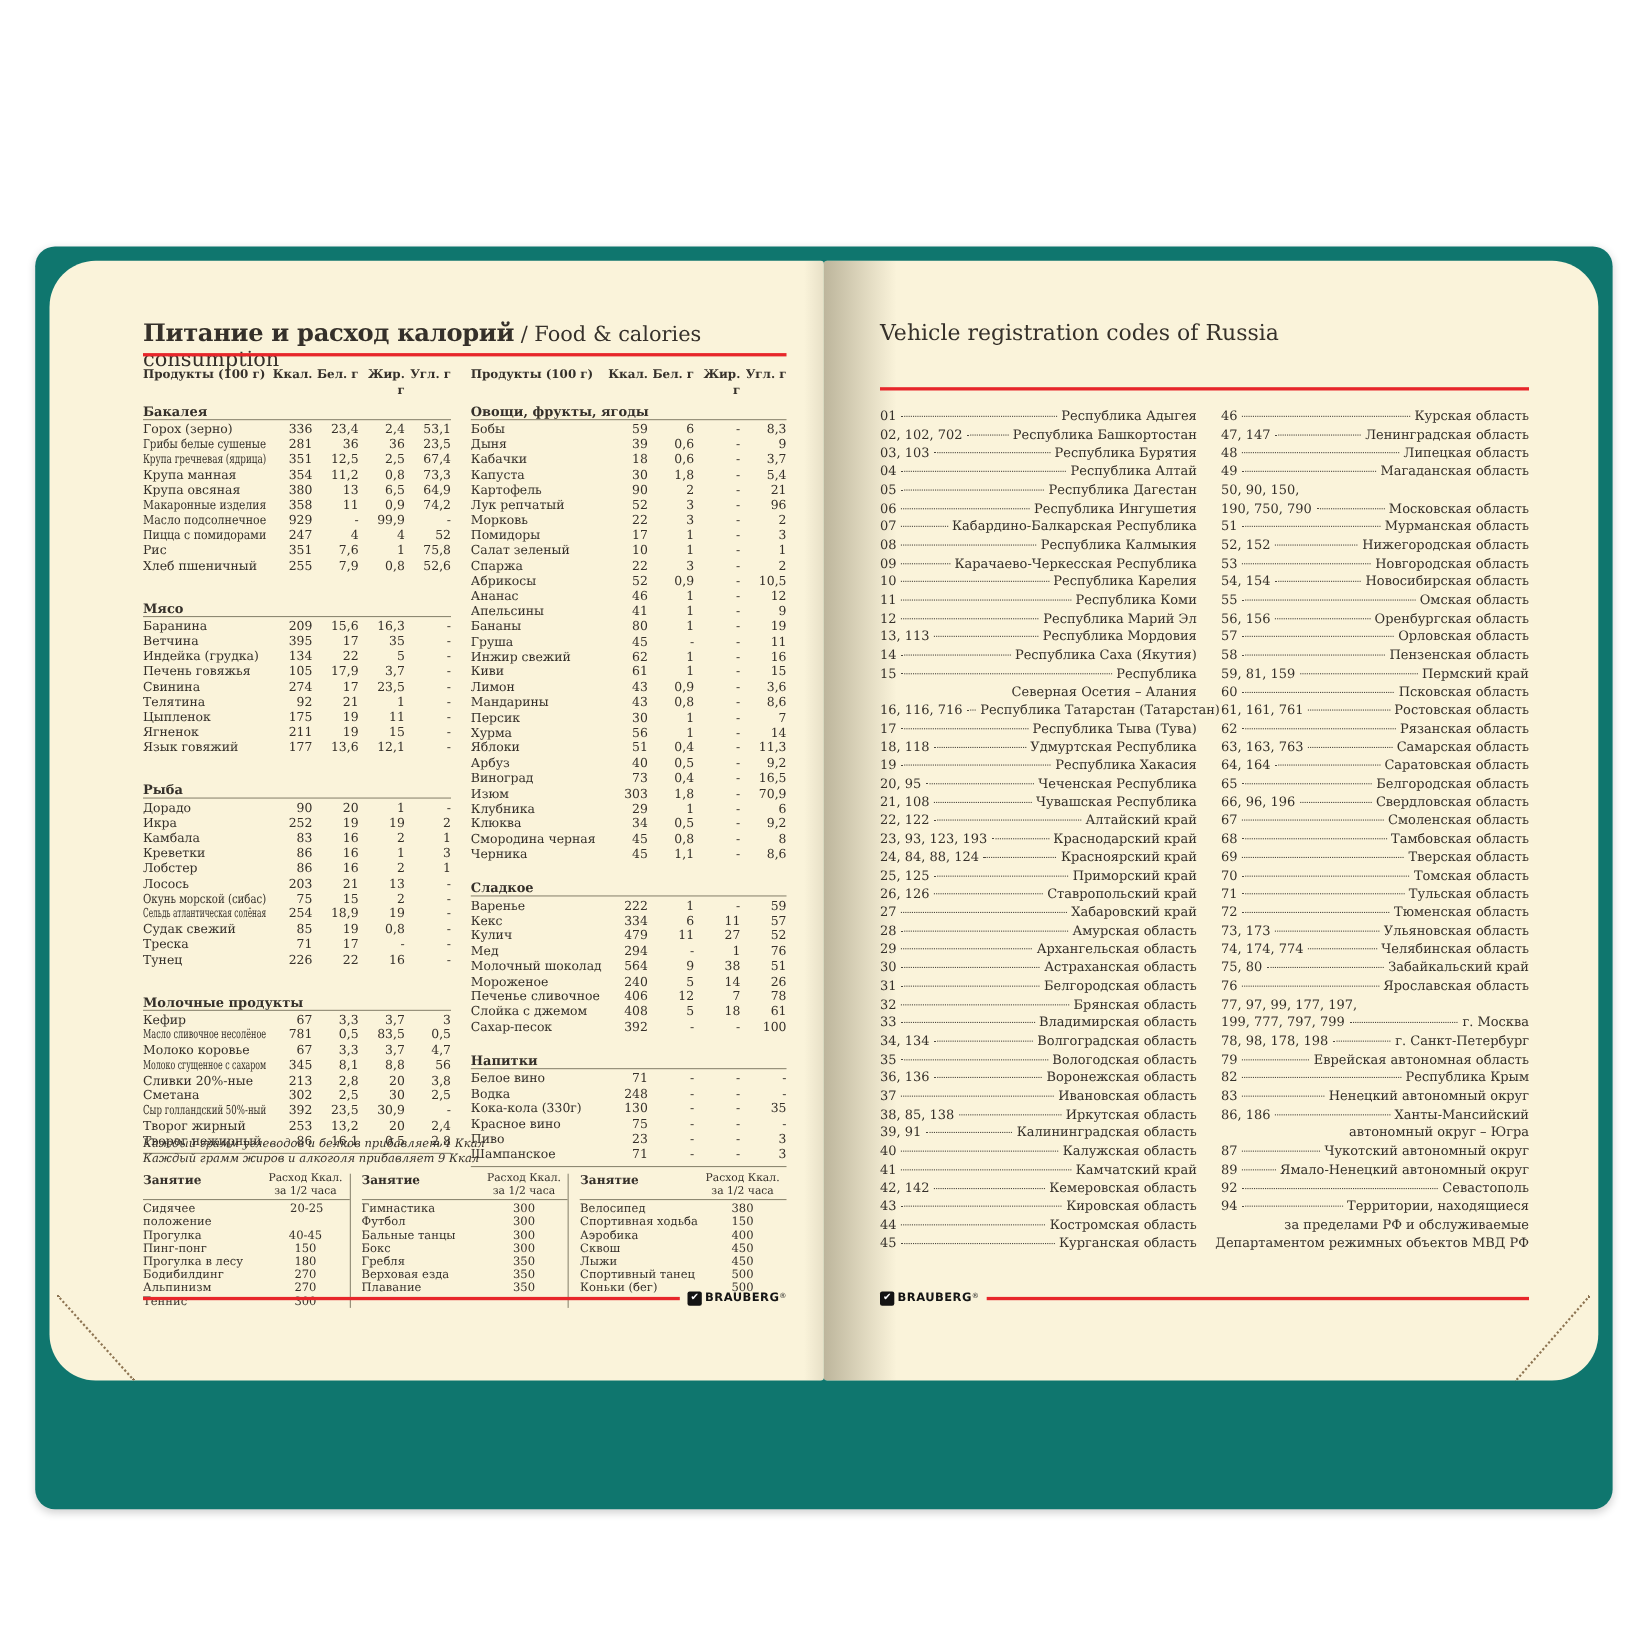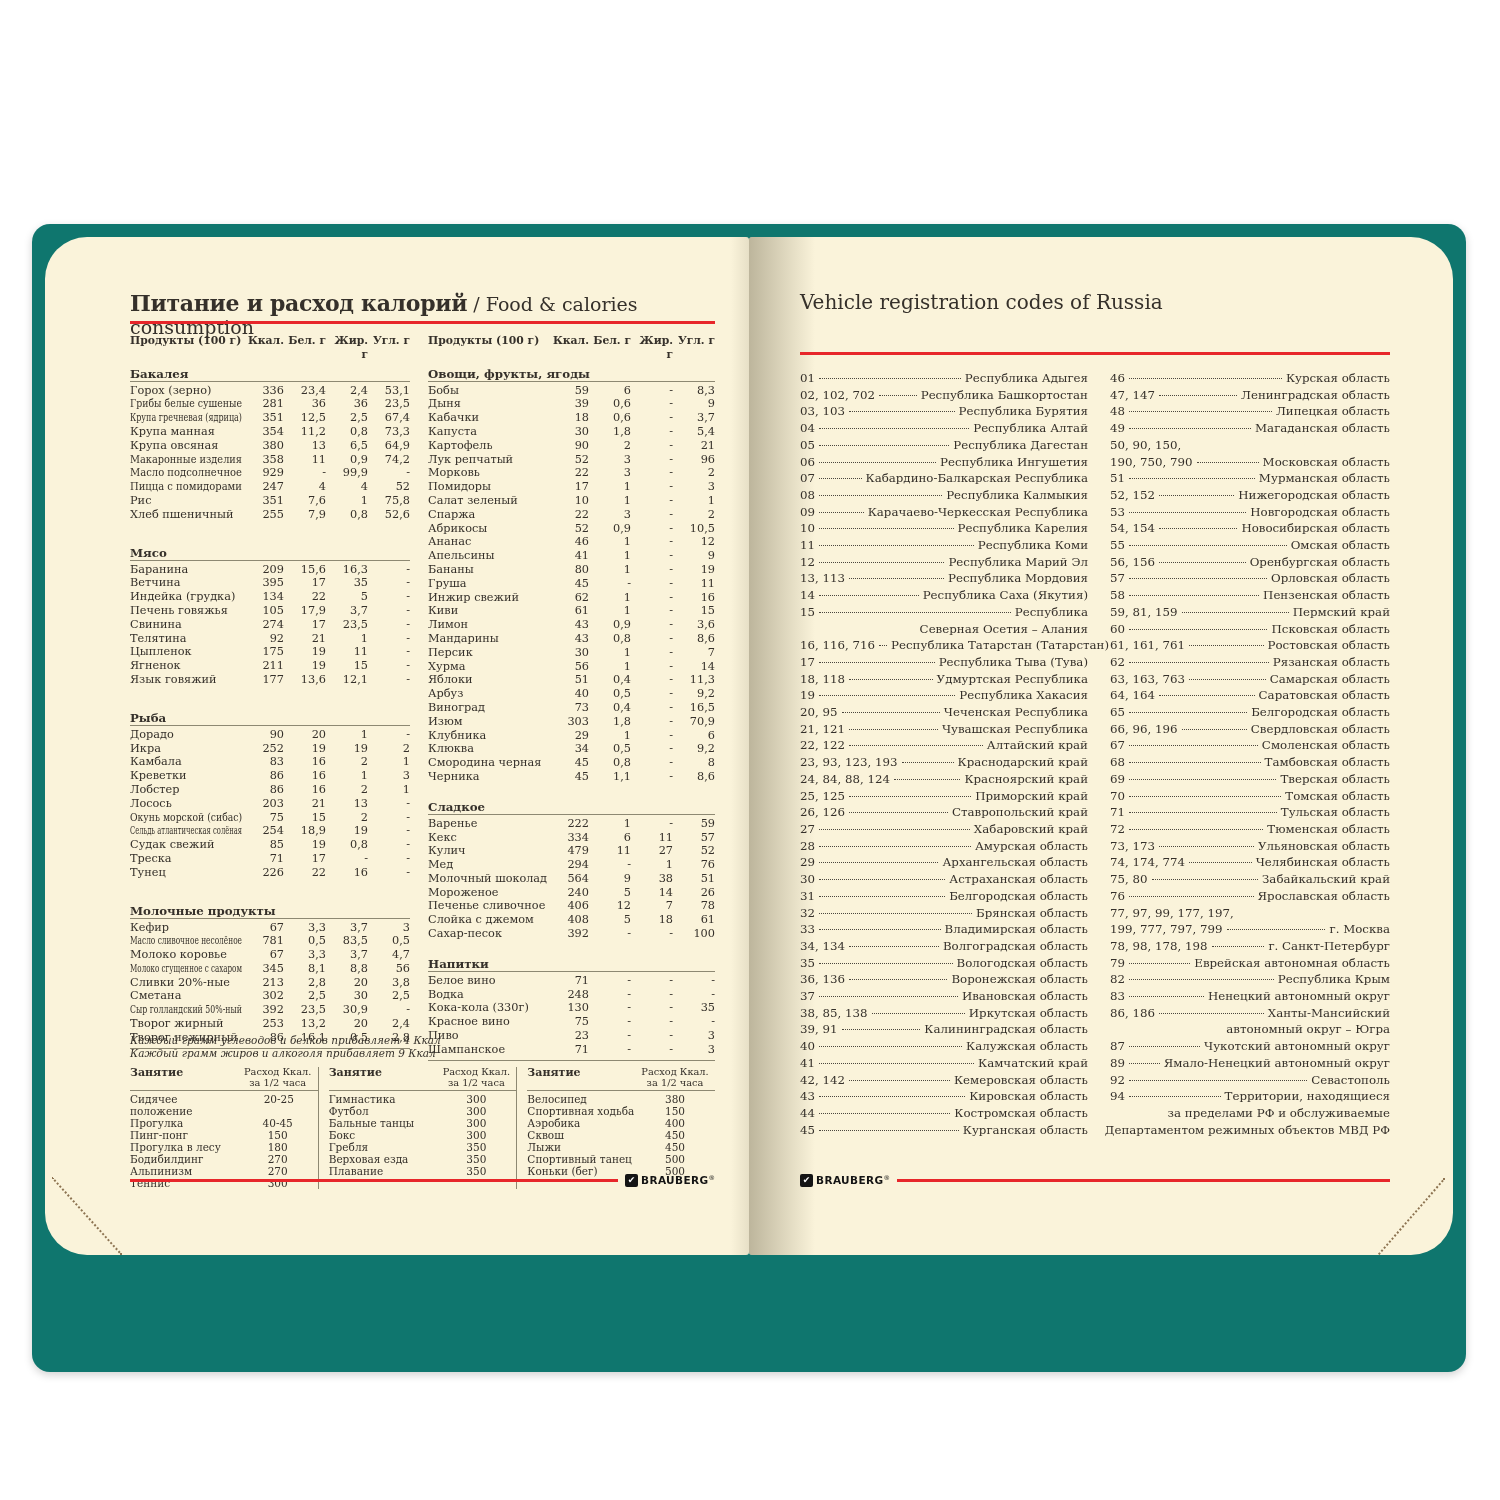--- a/index.html
+++ b/index.html
@@ -929,21 +929,21 @@
             <span class="ccode">19</span>
             <span class="cleader"></span>
             <span class="cregion">Республика Хакасия</span>
           </div>
           <div class="crow">
             <span class="ccode">20, 95</span>
             <span class="cleader"></span>
             <span class="cregion">Чеченская Республика</span>
           </div>
           <div class="crow">
-            <span class="ccode">21, 121</span>
+            <span class="ccode">21, 108</span>
             <span class="cleader"></span>
             <span class="cregion">Чувашская Республика</span>
           </div>
           <div class="crow">
             <span class="ccode">22, 122</span>
             <span class="cleader"></span>
             <span class="cregion">Алтайский край</span>
           </div>
           <div class="crow">
             <span class="ccode">23, 93, 123, 193</span>

